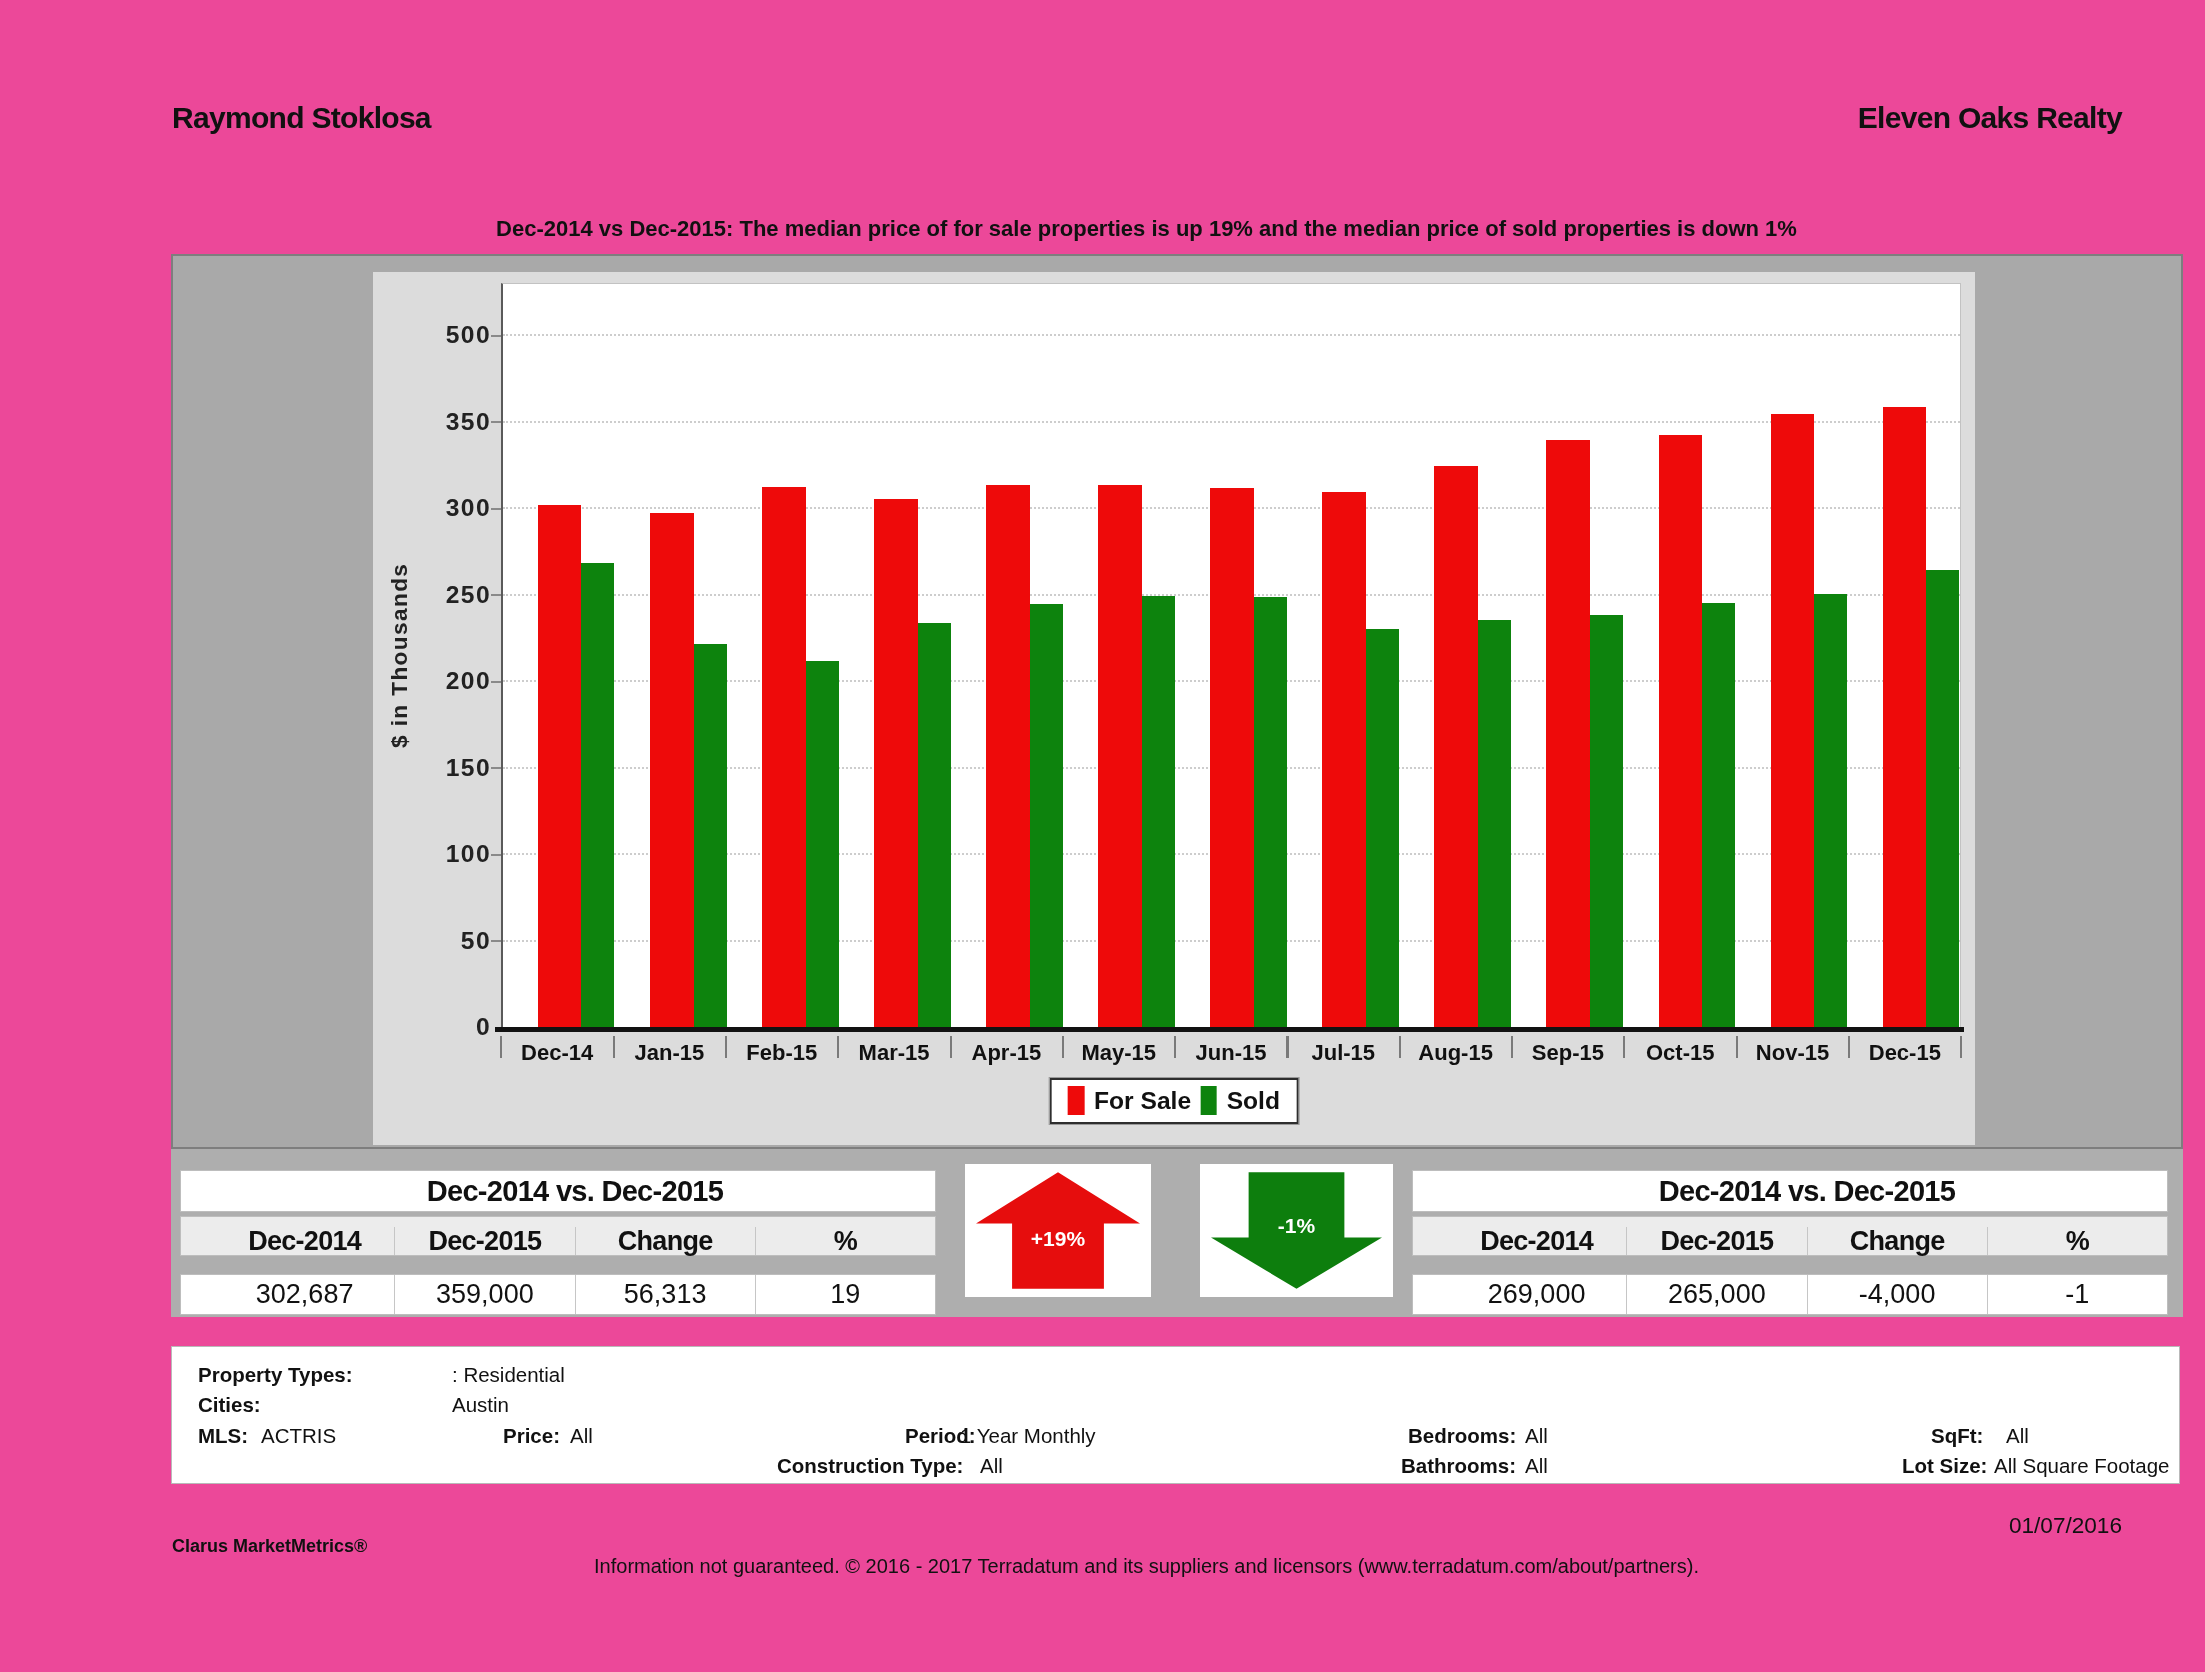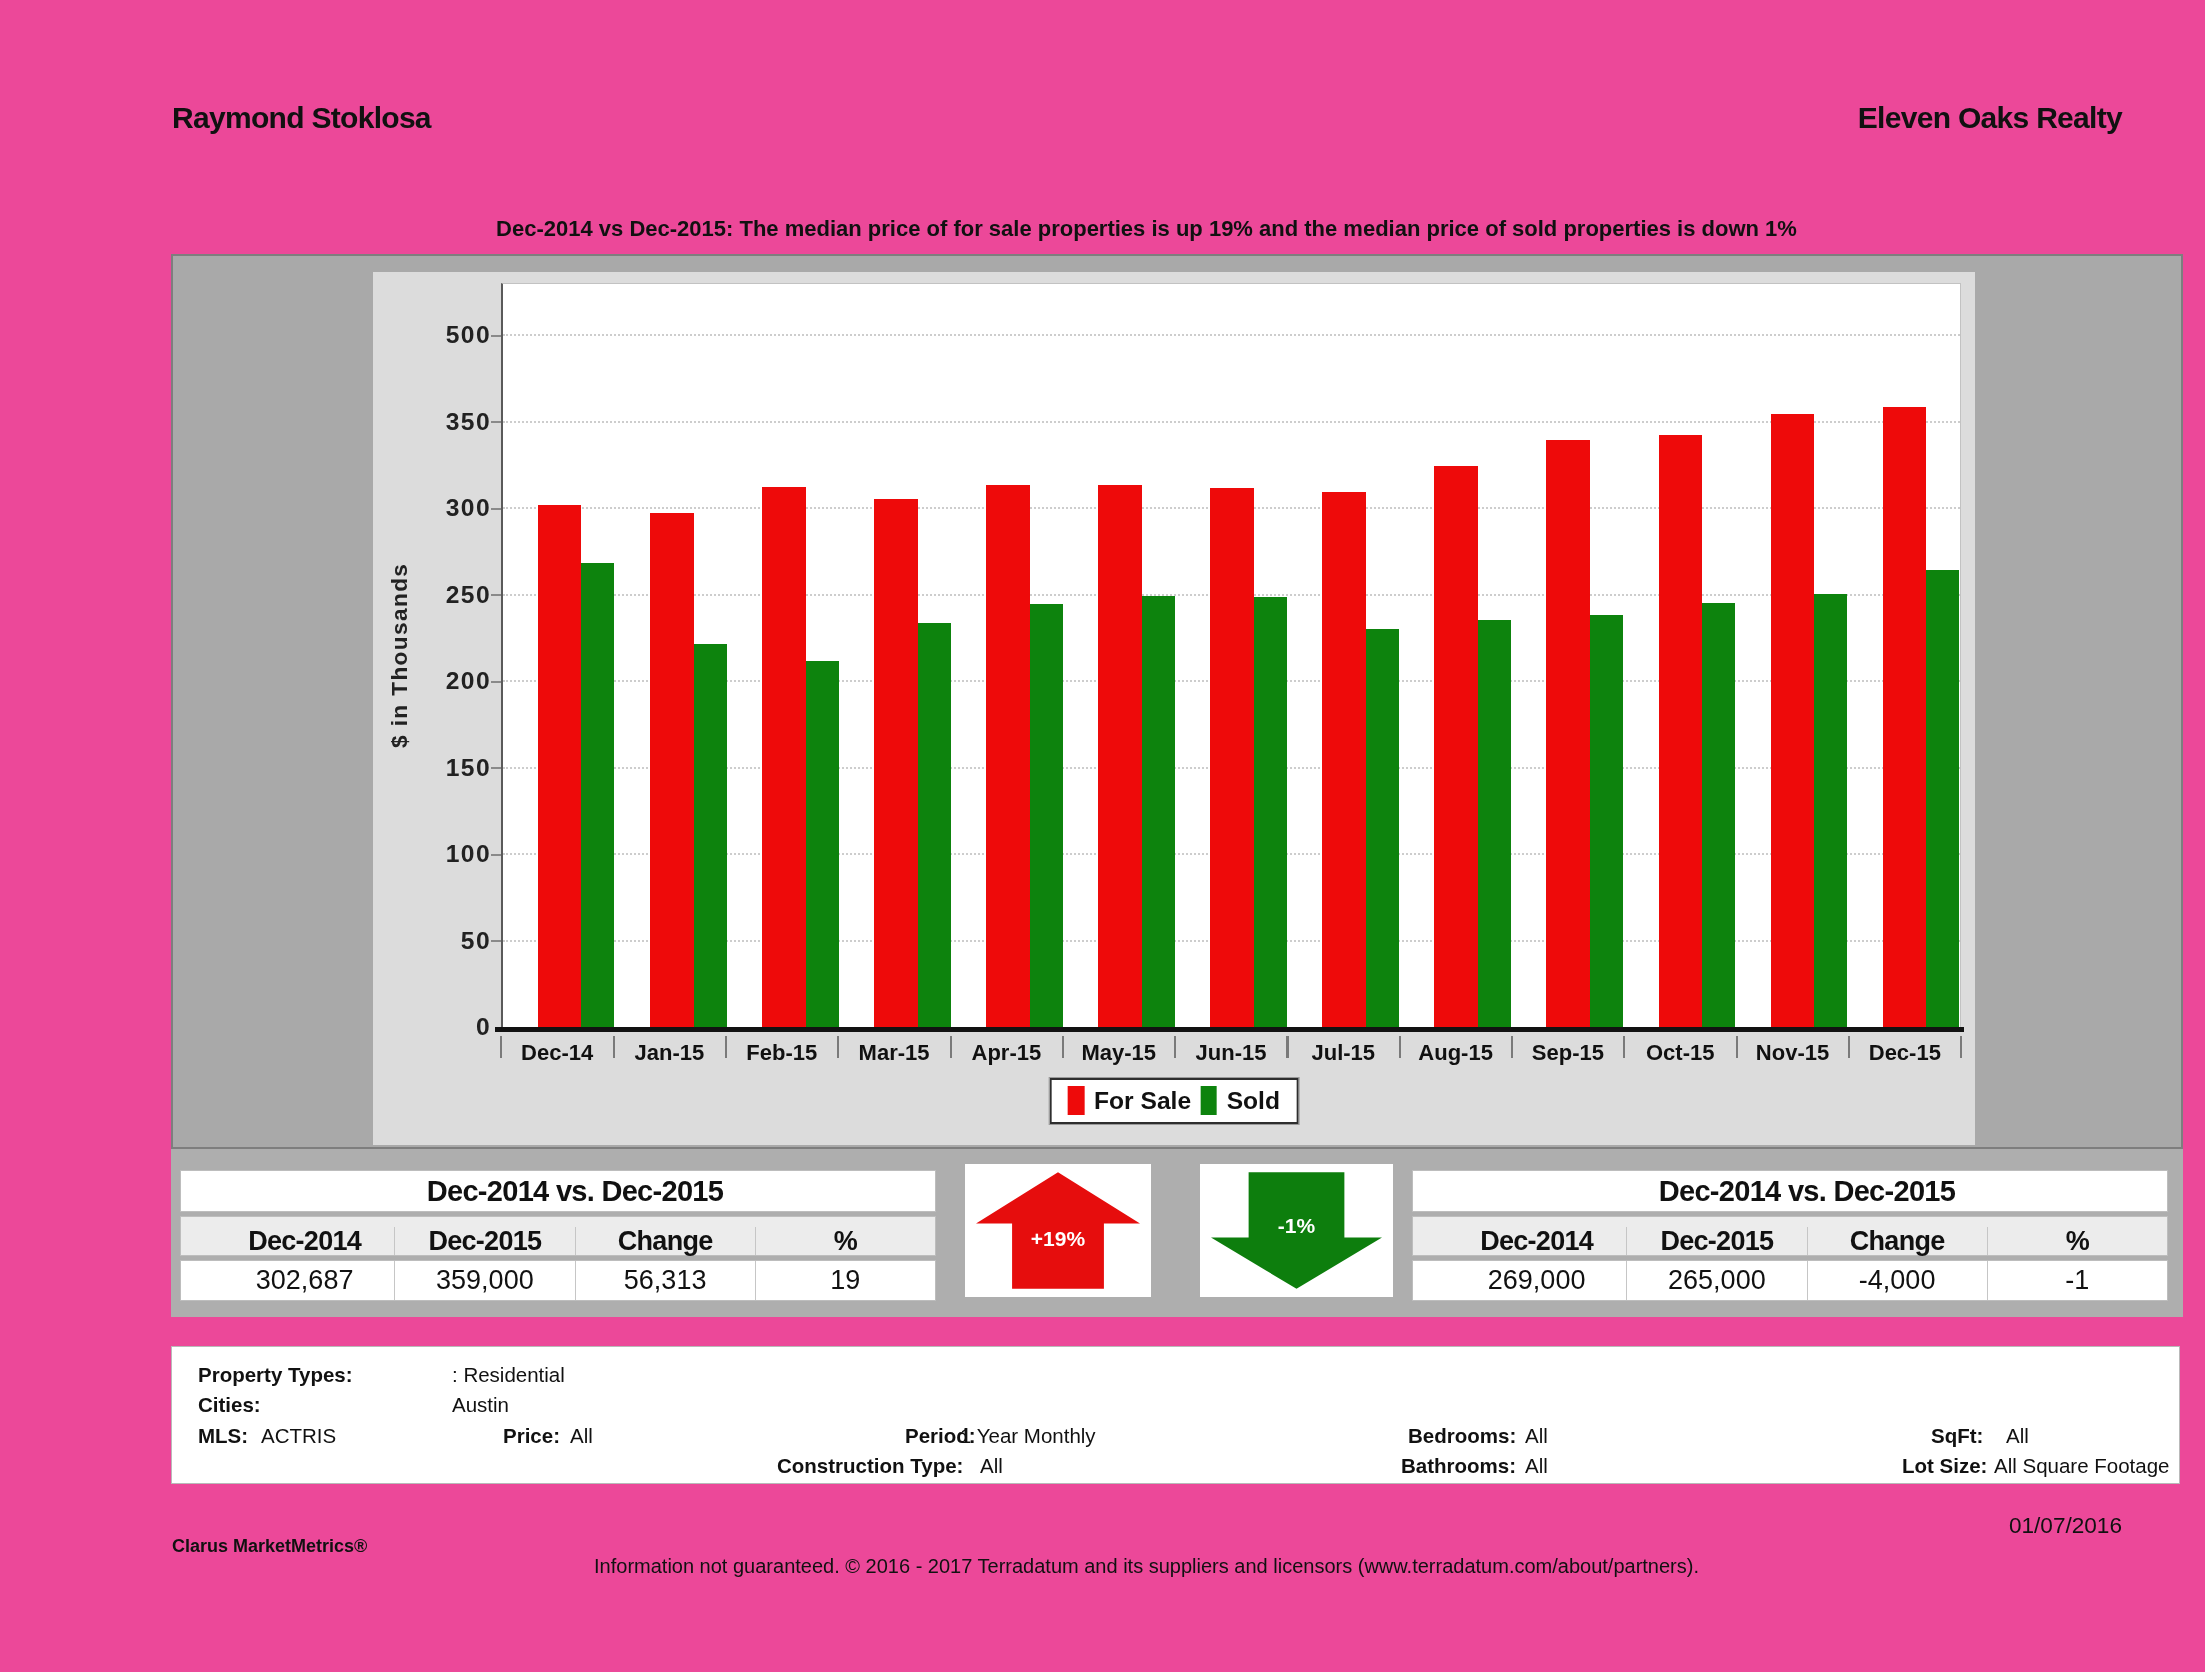--- a/index.html
+++ b/index.html
@@ -39,21 +39,21 @@
   .legend .swatch{width:16.4px;height:29px;display:inline-block;}
   .legend .lbl{font-size:24.6px;font-weight:bold;}
 
   
   .band{left:171px;top:1149px;width:2012px;height:168px;background:#aeaeae;}
   .sum-table{top:1170px;width:756px;}
   .row{box-sizing:border-box;border:1.4px solid #bdbdbd;padding-left:34px;}
   .t-title{height:42px;background:#fff;display:flex;align-items:center;justify-content:center;
            font-size:29px;font-weight:bold;letter-spacing:-0.7px;}
   .t-head{margin-top:4.1px;height:40px;background:#ececec;display:flex;}
-  .t-data{margin-top:4px;height:41px;background:#fff;display:flex;justify-content:space-between;}
+  .t-data{margin-top:18px;height:41px;background:#fff;display:flex;justify-content:space-between;}
   .cell{flex:1;display:flex;align-items:center;justify-content:center;font-size:27px;}
   .t-head .cell{font-weight:bold;letter-spacing:-0.7px;margin-top:10px;}
   .cell + .cell{border-left:1.4px solid #c6c6c6;}
 
   .arrow-card{top:1164px;height:133px;background:#fff;}
   .arrow{position:absolute;left:11px;right:11px;top:8.2px;bottom:8.2px;}
   .arrow .pct{position:absolute;left:0;width:100%;text-align:center;color:#fff;font-size:21px;font-weight:bold;}
   .arrow-up{clip-path:polygon(50% 0%,100% 44%,78% 44%,78% 100%,22% 100%,22% 44%,0% 44%);}
   .arrow-down{clip-path:polygon(22% 0%,78% 0%,78% 56%,100% 56%,50% 100%,0% 56%,22% 56%);}
 

